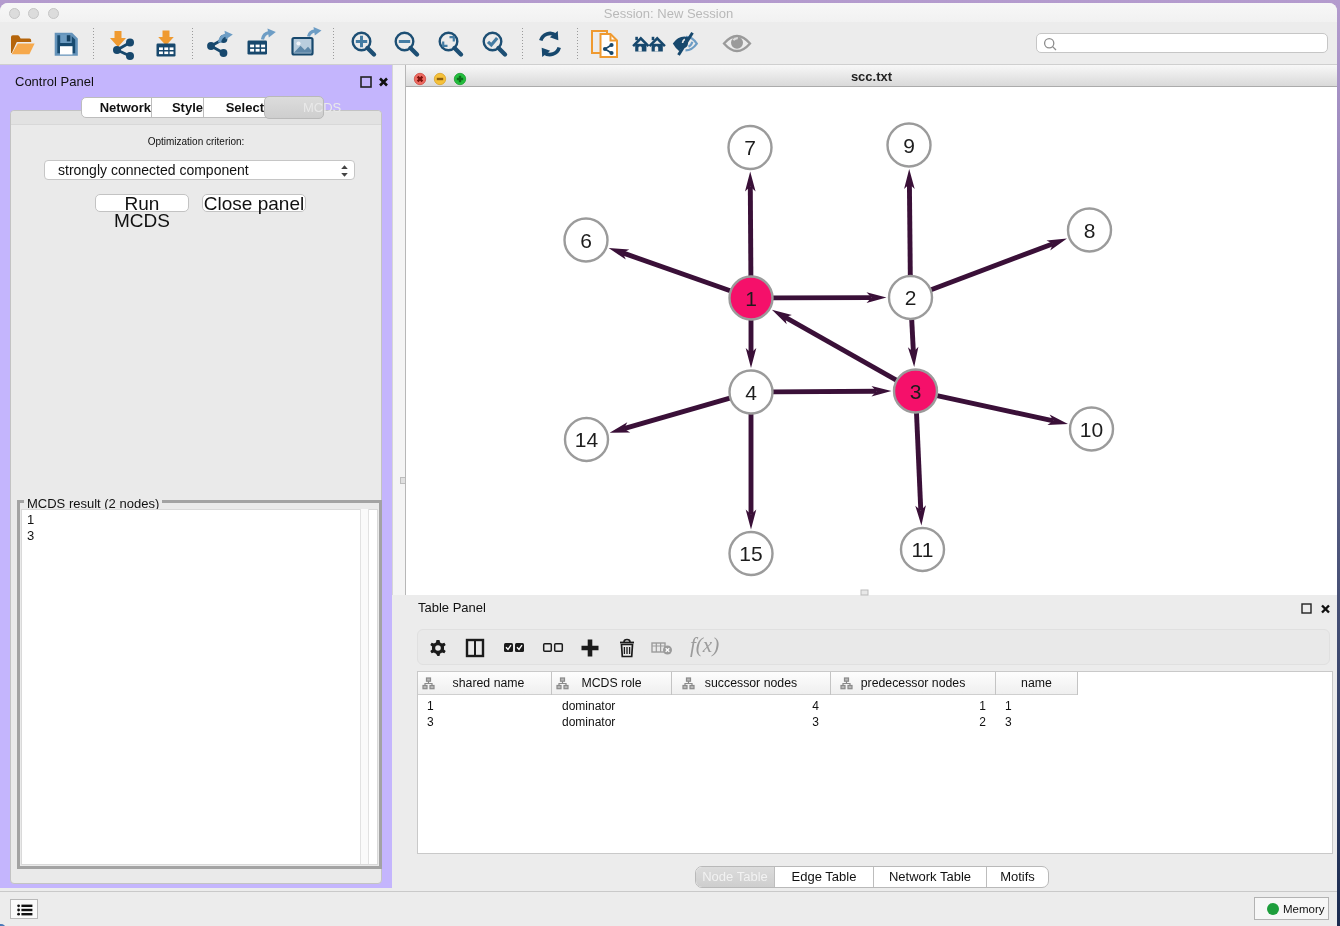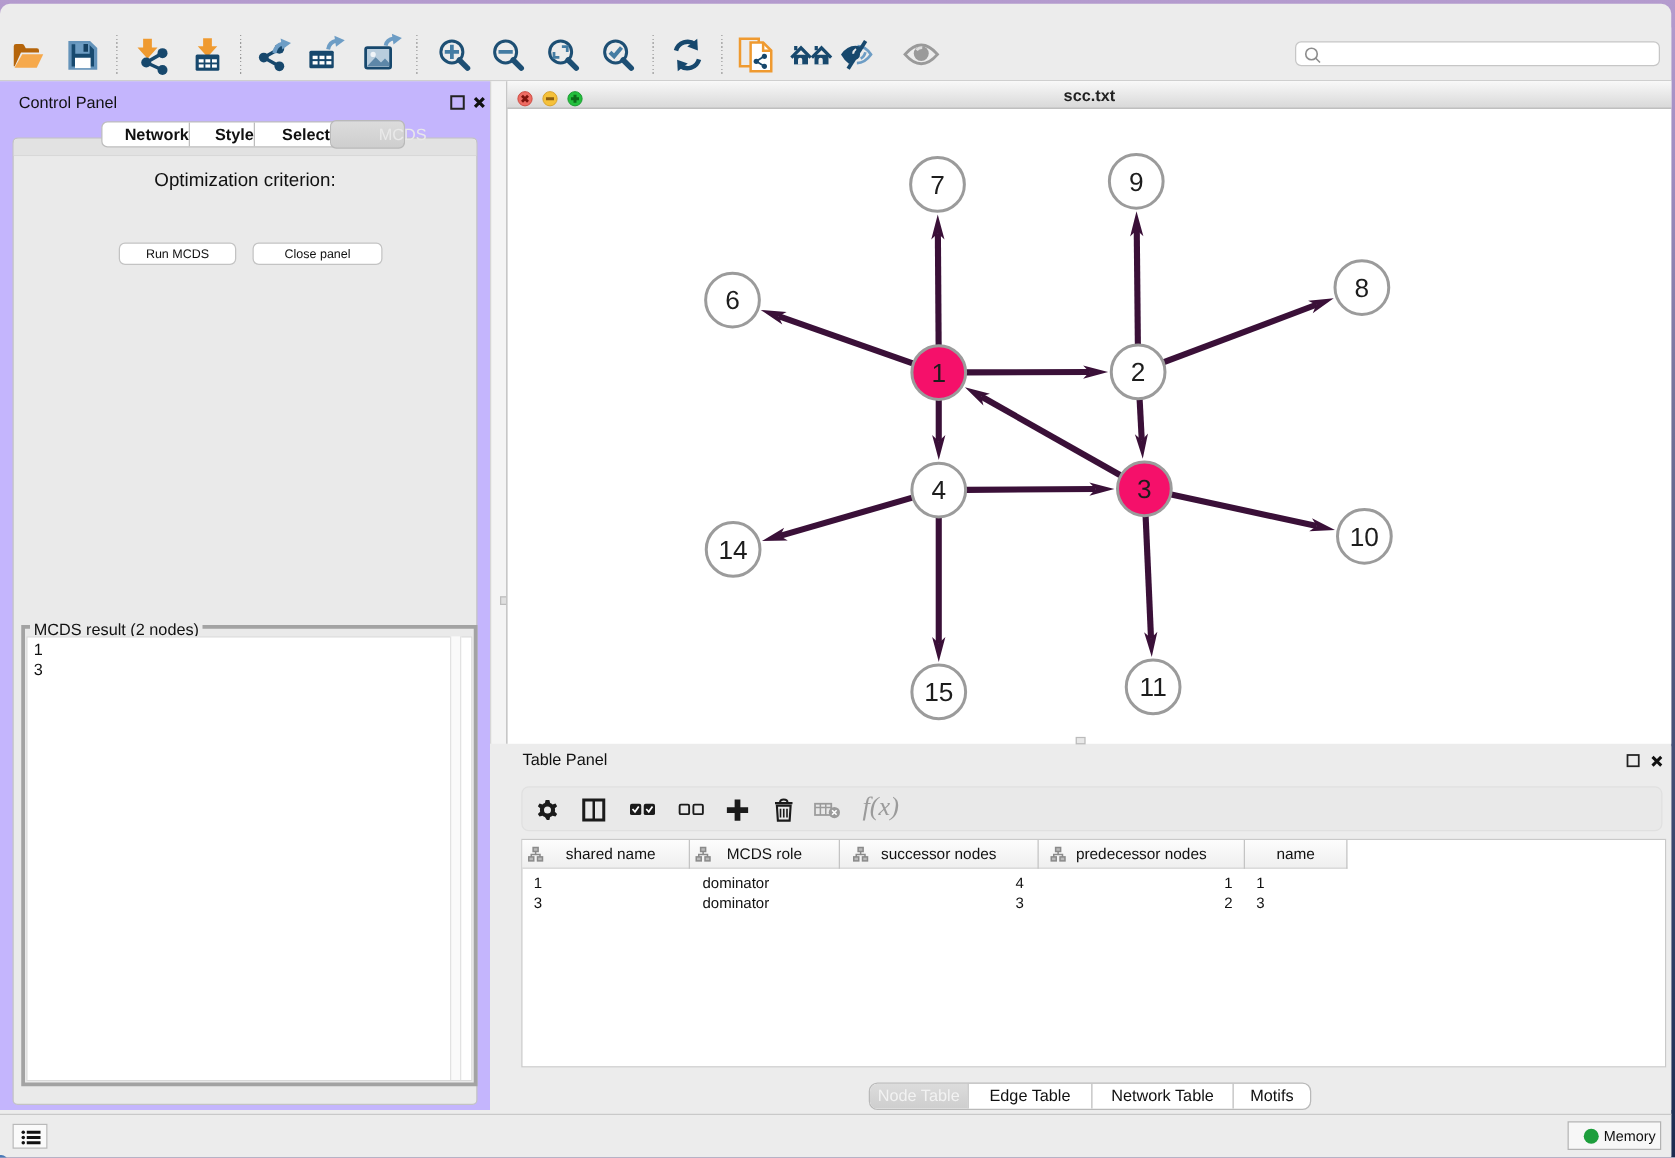--- a/index.html
+++ b/index.html
@@ -16,23 +16,23 @@
 .tbi{position:absolute;top:8px;}
 #searchbox{position:absolute;left:1036px;top:10.5px;width:292px;height:20.5px;background:#fff;border:1px solid #c6c6c6;border-radius:5px;}
 
 #cp{position:absolute;left:0;top:62px;width:392px;height:823px;background:#c4b5fd;}
 #cp .hdr{position:absolute;left:15px;top:9px;font-size:13px;color:#111;}
 .tab{position:absolute;top:32px;height:21px;z-index:3;background:#fff;border:1px solid #bdbdbd;font-size:13px;color:#111;text-align:center;line-height:19px;}
 #tabgroup{position:absolute;left:81px;top:32px;height:21px;z-index:3;background:#fff;border:1px solid #bdbdbd;border-radius:5px;white-space:nowrap;}
 #tabgroup .seg{display:inline-block;height:19px;line-height:19px;font-size:13px;font-weight:600;color:#111;text-align:right;border-right:1px solid #bdbdbd;vertical-align:top;}
 #tabmcds{background:linear-gradient(#dcdcdc,#cecece);color:#e9e9e9;border-radius:5px;border:1px solid #b9b9b9;top:31px;height:23px;line-height:21px;font-weight:400;padding-left:38px;}
 #cpbody{position:absolute;left:10px;top:45px;z-index:1;width:372px;height:774px;border:1px solid #c3c3c3;border-radius:4px;background:#eaeaea;}
-#optlabel{position:absolute;left:0;width:100%;top:71px;z-index:2;text-align:center;font-size:15px;color:#111;}
+#optlabel{position:absolute;left:0;width:100%;top:71px;z-index:2;text-align:center;font-size:10px;color:#111;}
 #combo{position:absolute;left:44px;top:95px;z-index:2;width:311px;height:20px;background:#fff;border:1px solid #c6c6c6;border-radius:4px;font-size:14px;color:#111;line-height:18px;padding-left:13px;}
-.btn{position:absolute;top:129px;height:18px;z-index:2;background:#fff;border:1px solid #c3c3c3;border-radius:5px;font-size:10px;color:#111;text-align:center;line-height:17px;}
+.btn{position:absolute;top:129px;height:18px;z-index:2;background:#fff;border:1px solid #c3c3c3;border-radius:5px;font-size:19px;color:#111;text-align:center;line-height:17px;}
 #fieldset{position:absolute;left:17px;top:435px;z-index:2;width:365px;height:369px;border:3px solid #a3a3a3;}
 #fieldset .lbl{position:absolute;left:4px;top:-7px;background:#eaeaea;padding:0 3px;font-size:13px;color:#111;}
 #fieldset .inner{position:absolute;left:1px;top:6px;right:1px;bottom:1px;background:#fff;border:1px solid #d9d9d9;font-size:13px;color:#111;line-height:16px;padding:2px 0 0 5px;}
 #fieldset .sb{position:absolute;top:6px;right:10px;bottom:2px;width:9px;background:#fafafa;border-left:1px solid #e2e2e2;border-right:1px solid #e2e2e2;}
 
 #split{position:absolute;left:392px;top:62px;width:13px;height:530px;background:#f4f4f4;border-left:1px solid #d6d6d6;}
 #grip{position:absolute;left:7px;top:412px;width:6px;height:7px;background:#e0e0e0;border:1px solid #bdbdbd;}
 
 #net{position:absolute;left:405px;top:62px;width:932px;height:530px;background:#fff;border-left:1px solid #b7b7b7;}
 #nettitle{position:absolute;left:0;top:0;width:100%;height:22px;background:linear-gradient(#f8f8f8,#d9d9d9);border-bottom:1px solid #ababab;}
@@ -52,20 +52,26 @@
 #btabgroup .bseg{display:inline-block;height:20px;line-height:20px;font-size:13px;font-weight:400;color:#111;text-align:center;border-right:1px solid #bdbdbd;vertical-align:top;}
 #btabgroup #btabnode{background:linear-gradient(#dcdcdc,#cecece);color:#f2f2f2;}
 
 #status{position:absolute;left:0;top:888px;width:1337px;height:34px;background:#ececec;border-top:1px solid #c9c9c9;}
 #listbtn{position:absolute;left:10px;top:7px;width:28px;height:20px;background:#fafafa;border:1px solid #b9b9b9;}
 #membtn{position:absolute;left:1254px;top:5px;width:75px;height:23px;background:#f7f7f7;border:1px solid #b3b3b3;font-size:11.5px;color:#111;}
 </style></head>
 <body>
 <div id="desk"></div>
 <div id="app">
+  <div id="titlebar">
+    <div class="tl" style="left:9px"></div>
+      <div class="tl" style="left:28px"></div>
+      <div class="tl" style="left:48px"></div>
+    <div class="t">Session: New Session</div>
+  </div>
   <div id="toolbar">
     <svg class="tbi" style="left:8px" width="28" height="28" viewBox="0 0 28 28">
         <path d="M3 23 L3 7 Q3 5.2 4.8 5.2 L9.6 5.2 Q10.8 5.2 11.3 6.2 L12.6 8.6 L21.5 8.6 Q23.2 8.6 23.2 10.4 L23.2 12 L8.8 12 L3.8 23 Z" fill="#b5650b"></path>
         <path d="M9.8 13.4 L26.6 13.4 L21.4 24.2 L3.6 24.2 Z" fill="#f6a94c"></path>
       </svg>
     <svg class="tbi" style="left:52px" width="28" height="28" viewBox="0 0 28 28">
         <path d="M4 4 H19.5 L24.5 9 V24.5 H4 Z" fill="#184a6f" stroke="#6493ba" stroke-width="2.6"></path>
         <rect x="8.2" y="4.5" width="11.5" height="8.5" fill="#6d9cc2"></rect>
         <rect x="14.8" y="5.2" width="3.6" height="6.2" fill="#143f60"></rect>
         <rect x="8" y="16.2" width="12.5" height="8.3" fill="#fff"></rect>
@@ -199,20 +205,25 @@
     <svg class="abs" style="left:360px;top:10px" width="30" height="14" viewBox="0 0 30 14">
         <rect x="1" y="2" width="10" height="10" fill="none" stroke="#222" stroke-width="1.6"></rect>
         <path d="M20 2 L27 9 M27 2 L20 9" stroke="#111" stroke-width="2.6" transform="translate(0,1.5)"></path>
       </svg>
     <div id="tabgroup"><span class="seg" style="width:70px">Network</span><span class="seg" style="width:52px">Style</span><span class="seg" style="width:60px;border-right:none">Select</span><span style="display:inline-block;width:59px"></span></div>
     <div class="tab" id="tabmcds" style="left:264px;width:60px">MCDS</div>
     <div id="cpbody">
         <div style="position:absolute;left:0;top:0;right:0;height:14px;background:#e2e2e2;border-bottom:1px solid #d8d8d8;border-radius:4px 4px 0 0"></div>
       </div>
     <div id="optlabel">Optimization criterion:</div>
+    <div id="combo">strongly connected component
+      <svg class="abs" style="right:5px;top:3px" width="9" height="14" viewBox="0 0 9 14">
+          <path d="M1.2 5 L4.5 1.2 L7.8 5 Z M1.2 9 L4.5 12.8 L7.8 9 Z" fill="#444"></path>
+        </svg>
+    </div>
     <div class="btn" style="left:95px;width:94px">Run MCDS</div>
     <div class="btn" style="left:202px;width:104px">Close panel</div>
     <div id="fieldset">
       <div class="lbl">MCDS result (2 nodes)</div>
       <div class="inner">1<br>3</div>
       <div class="sb"></div>
     </div>
   </div>
   <div id="split">
       <div id="grip"></div>

